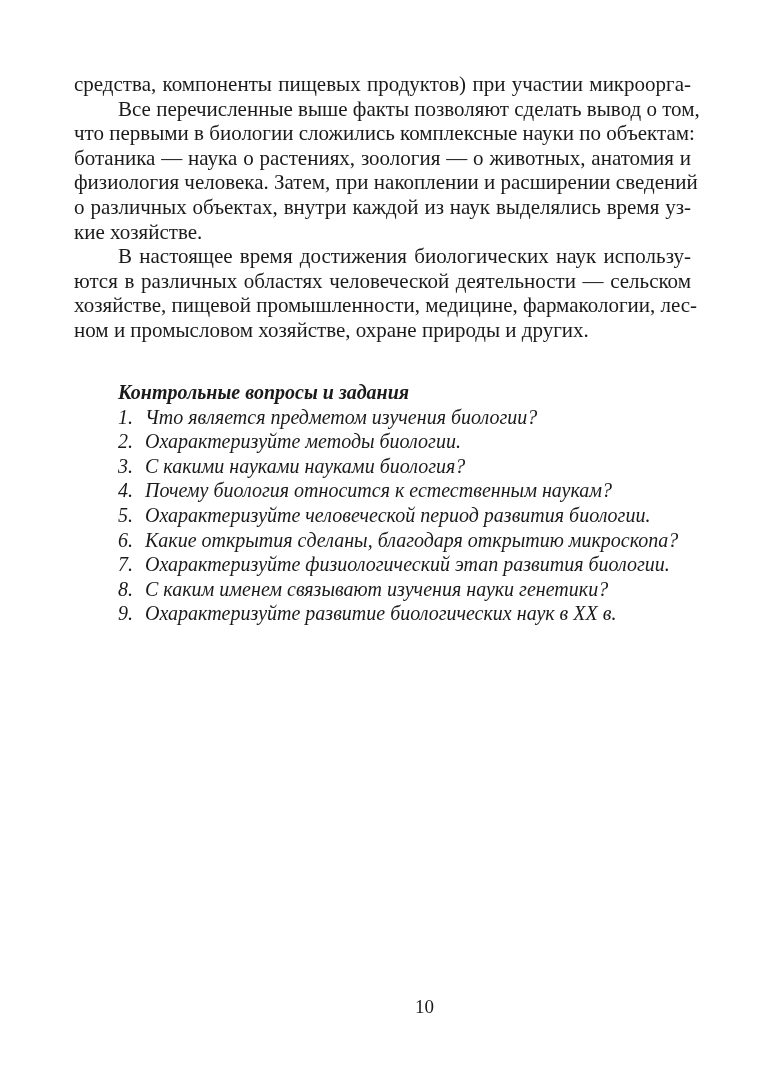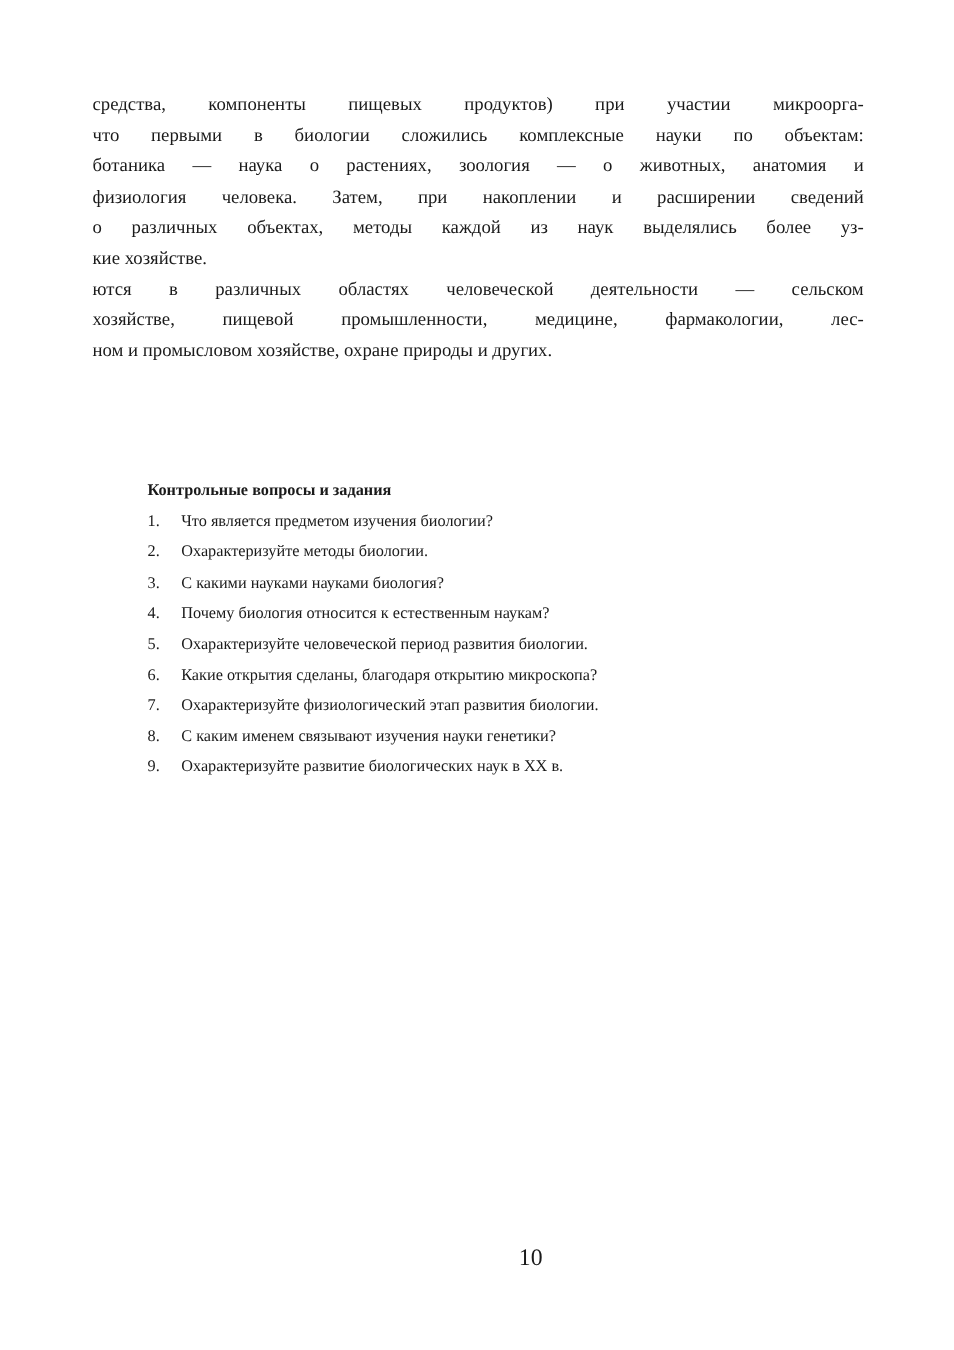--- a/index.html
+++ b/index.html
@@ -3,55 +3,57 @@
 <meta charset="utf-8">
 <style>
   html, body { margin: 0; padding: 0; background: #ffffff; }
   body {
     width: 763px; height: 1080px; position: relative; overflow: hidden;
     font-family: "Liberation Serif", "DejaVu Serif", serif;
     color: #1a1a1a;
   }
   .page {
     position: absolute; left: 74px; top: 72px; width: 617px;
-    font-size: 15px; line-height: 24.6px;
+    font-size: 21px; line-height: 24.6px;
   }
   .para { margin: 0; text-align: justify; text-align-last: left; }
   .line { display: block; text-align: justify; text-align-last: justify; white-space: nowrap; }
   .line.last { text-align-last: left; }
   .indent { padding-left: 44px; }
   .section {
     position: absolute; left: 118px; top: 380px; width: 580px;
-    font-size: 13px; line-height: 24.6px;
+    font-size: 20px; line-height: 24.6px; font-style: italic;
   }
   .section-title { font-weight: bold; margin: 0; }
   .qlist { list-style: none; margin: 0; padding: 0; }
   .qitem { display: flex; }
   .qnum { width: 27px; flex: none; }
   .qtext { flex: 1; white-space: nowrap; }
   .page-number {
     position: absolute; left: 0; width: 763px; top: 996px;
     text-align: center; font-size: 19px; padding-left: 43px;
   }
 </style>
 </head>
 <body>
 
 <div class="page">
   <p class="para">
     <span class="line">средства, компоненты пищевых продуктов) при участии микроорга-</span>
   </p>
   <p class="para">
+    <span class="line indent">Все перечисленные выше факты позволяют сделать вывод о том,</span>
     <span class="line">что первыми в биологии сложились комплексные науки по объектам:</span>
     <span class="line">ботаника — наука о растениях, зоология — о животных, анатомия и</span>
     <span class="line">физиология человека. Затем, при накоплении и расширении сведений</span>
-    <span class="line">о различных объектах, методы каждой из наук выделялись более уз-</span>
+    <span class="line">о различных объектах, внутри каждой из наук выделялись время уз-</span>
     <span class="line last">кие хозяйстве.</span>
   </p>
   <p class="para">
+    <span class="line indent">В настоящее время достижения биологических наук использу-</span>
     <span class="line">ются в различных областях человеческой деятельности — сельском</span>
     <span class="line">хозяйстве, пищевой промышленности, медицине, фармакологии, лес-</span>
     <span class="line last">ном и промысловом хозяйстве, охране природы и других.</span>
   </p>
 </div>
 
 <div class="section">
   <p class="section-title">Контрольные вопросы и задания</p>
   <ol class="qlist">
     <li class="qitem">

